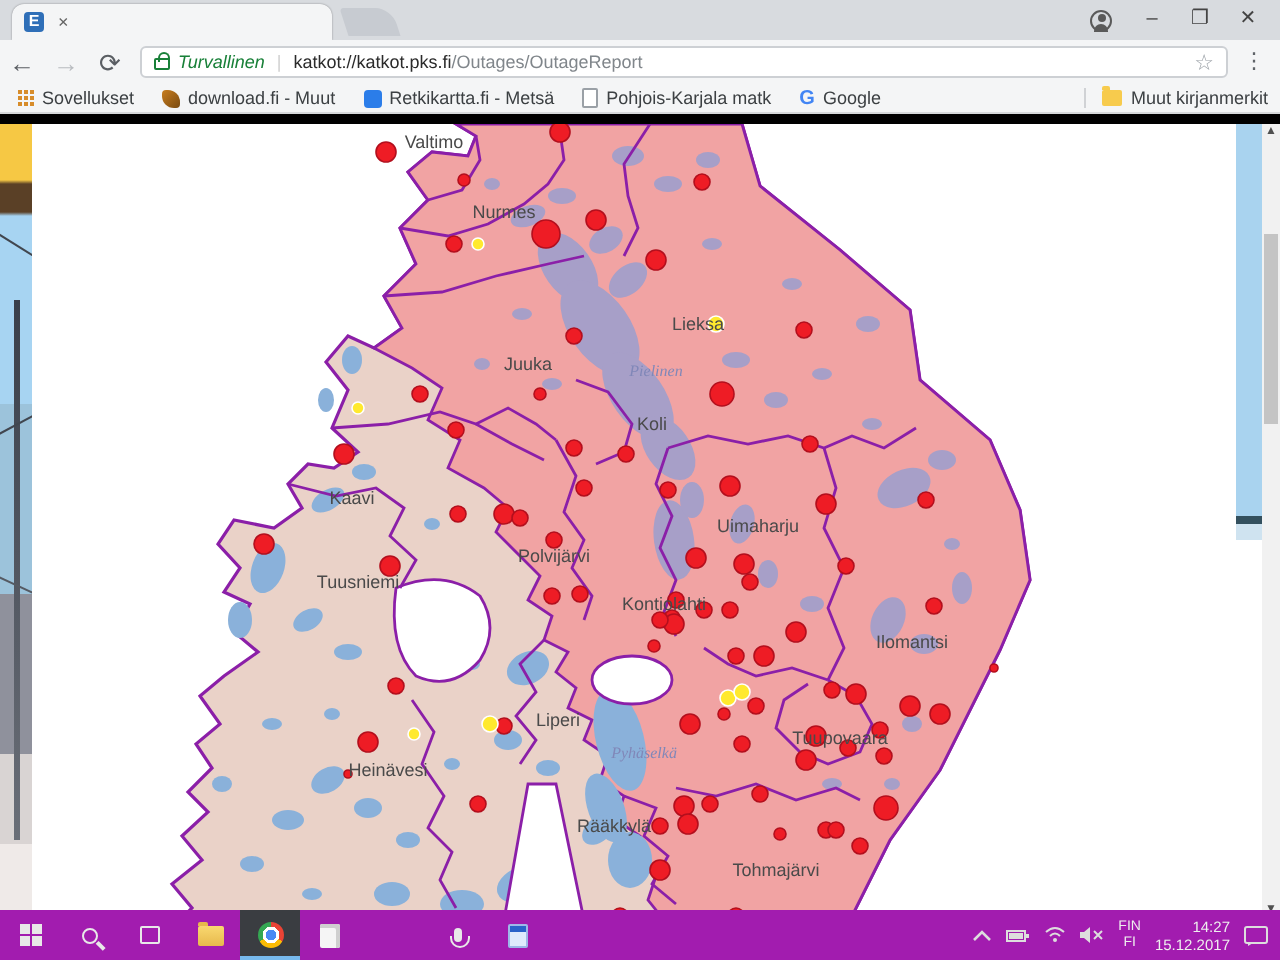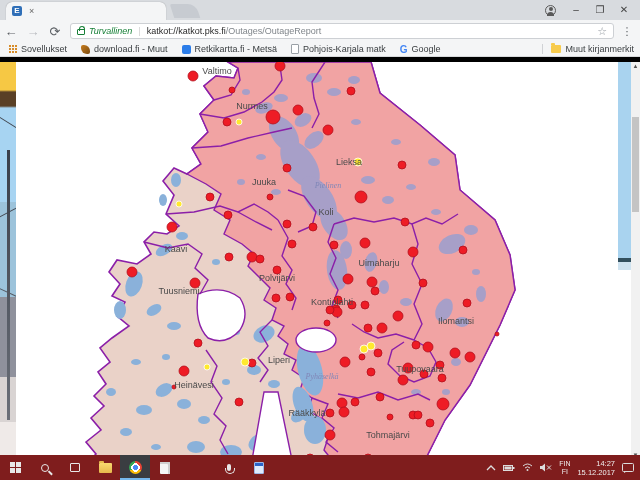--- a/index.html
+++ b/index.html
@@ -64,21 +64,21 @@
       background:linear-gradient(180deg,#a9d3ef 0 196px,#33505e 196px 200px,#cfe3f0 200px 208px);}
   .mapwrap{position:absolute;left:16px;top:0;width:602px;height:398px;background:#fff;overflow:hidden;}
   svg text.place{font-family:"Liberation Sans",sans-serif;font-size:9px;fill:#4a4a4a;}
   svg text.water{font-family:"Liberation Serif",serif;font-style:italic;font-size:8px;fill:#8087b8;}
 
   .scrollbar{position:absolute;left:631px;top:0;width:9px;height:398px;background:#f1f1f1;}
   .sb-arrow{position:absolute;left:0;width:9px;height:9px;color:#505050;font-size:6px;line-height:9px;text-align:center;}
   .sb-thumb{position:absolute;left:1px;top:55px;width:7px;height:95px;background:#c4c4c4;}
 
   
-  .taskbar{position:absolute;left:0;top:455px;width:640px;height:25px;background:#7f1d1d;display:flex;align-items:center;color:#fff;}
+  .taskbar{position:absolute;left:0;top:455px;width:640px;height:25px;background:#a21caf;display:flex;align-items:center;color:#fff;}
   .tb-ic{width:30px;height:25px;display:flex;align-items:center;justify-content:center;}
   .tb-ic.active{background:#3a3d41;box-shadow:inset 0 -2px 0 #76b9ed;}
   .win-logo{width:11px;height:11px;display:grid;grid-template-columns:5px 5px;grid-template-rows:5px 5px;gap:1px;}
   .win-logo i{background:#e8e8e8;}
   .search-glyph{width:8px;height:8px;border:1.5px solid #e8e8e8;border-radius:50%;position:relative;}
   .search-glyph:after{content:"";position:absolute;left:6px;top:7px;width:5px;height:1.5px;background:#e8e8e8;transform:rotate(45deg);}
   .taskview-glyph{width:10px;height:9px;border:1.5px solid #e8e8e8;border-radius:1px;}
   .folder-glyph{width:13px;height:10px;background:linear-gradient(180deg,#f9d870,#e7b94c);border-radius:1px;position:relative;}
   .folder-glyph:before{content:"";position:absolute;left:0;top:-2px;width:5px;height:2px;background:#e7b94c;border-radius:1px 1px 0 0;}
   .chrome-glyph{width:13px;height:13px;border-radius:50%;

